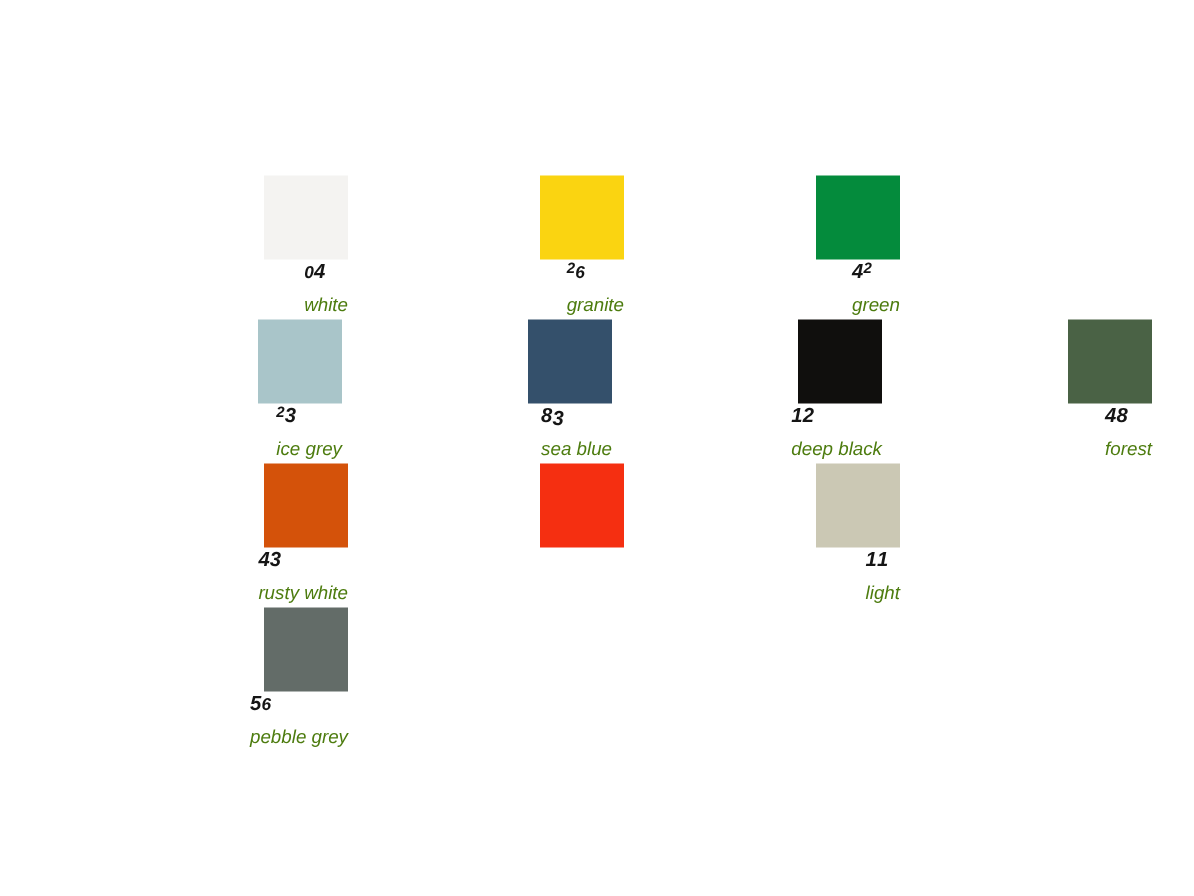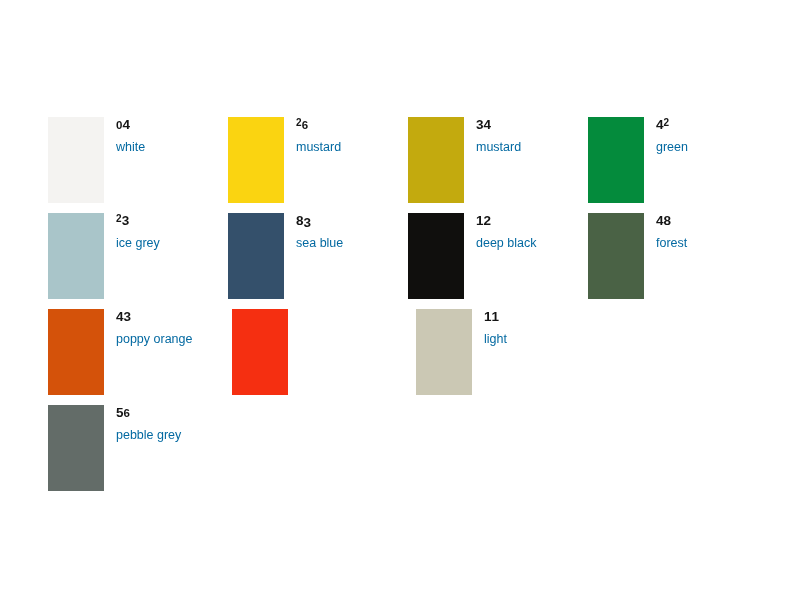--- a/index.html
+++ b/index.html
@@ -23,23 +23,24 @@
 
   .swatch-row {
     display: flex;
     flex-direction: row;
     height: 96px;
   }
 
   .swatch-cell {
     width: 184px;
     display: flex;
-    flex-direction: row;
-    align-items: flex-start;
+    flex-direction: column;
+    align-items: flex-end;
     box-sizing: border-box;
+    font-style: italic;
   }
 
   .swatch-cell.empty {
     visibility: hidden;
   }
 
   .swatch-chip {
     width: 56px;
     height: 86px;
     flex: 0 0 56px;
@@ -83,21 +84,21 @@
   }
   .swatch-code .fig-desc {
     font-size: 13.5px;
     position: relative;
     top: 1.5px;
   }
 
   .swatch-name {
     font-size: 12.5px;
     font-weight: normal;
-    color: #0369a1;
+    color: #4d7c0f;
     line-height: 16px;
     margin-top: 5px;
     white-space: nowrap;
   }
 </style>
 </head>
 <body>
 
 <div id="swatch-grid">
     <div class="swatch-row">
@@ -105,28 +106,21 @@
         <div class="swatch-chip" style="background: rgb(244, 243, 241);"></div>
         <div class="swatch-text">
           <div class="swatch-code"><span class="fig fig-lo">0</span><span class="fig fig-hi">4</span></div>
           <div class="swatch-name">white</div>
         </div>
       </div>
       <div class="swatch-cell">
         <div class="swatch-chip" style="background: rgb(250, 212, 17);"></div>
         <div class="swatch-text">
           <div class="swatch-code"><span class="fig fig-sup">2</span><span class="fig fig-lo">6</span></div>
-          <div class="swatch-name">mustard</div>
-        </div>
-      </div>
-      <div class="swatch-cell">
-        <div class="swatch-chip" style="background: rgb(195, 170, 14);"></div>
-        <div class="swatch-text">
-          <div class="swatch-code"><span class="fig fig-hi">3</span><span class="fig fig-hi">4</span></div>
-          <div class="swatch-name">mustard</div>
+          <div class="swatch-name">granite</div>
         </div>
       </div>
       <div class="swatch-cell">
         <div class="swatch-chip" style="background: rgb(4, 139, 60);"></div>
         <div class="swatch-text">
           <div class="swatch-code"><span class="fig fig-hi">4</span><span class="fig fig-sup">2</span></div>
           <div class="swatch-name">green</div>
         </div>
       </div>
     </div>
@@ -158,21 +152,21 @@
           <div class="swatch-code"><span class="fig fig-hi">4</span><span class="fig fig-hi">8</span></div>
           <div class="swatch-name">forest</div>
         </div>
       </div>
     </div>
     <div class="swatch-row">
       <div class="swatch-cell">
         <div class="swatch-chip" style="background: rgb(212, 82, 10);"></div>
         <div class="swatch-text">
           <div class="swatch-code"><span class="fig fig-hi">4</span><span class="fig fig-hi">3</span></div>
-          <div class="swatch-name">poppy orange</div>
+          <div class="swatch-name">rusty white</div>
         </div>
       </div>
       <div class="swatch-cell">
         <div class="swatch-chip" style="background: rgb(245, 47, 17);"></div>
       </div>
       <div class="swatch-cell">
         <div class="swatch-chip" style="background: rgb(203, 200, 180);"></div>
         <div class="swatch-text">
           <div class="swatch-code"><span class="fig fig-hi">1</span><span class="fig fig-hi">1</span></div>
           <div class="swatch-name">light</div>

